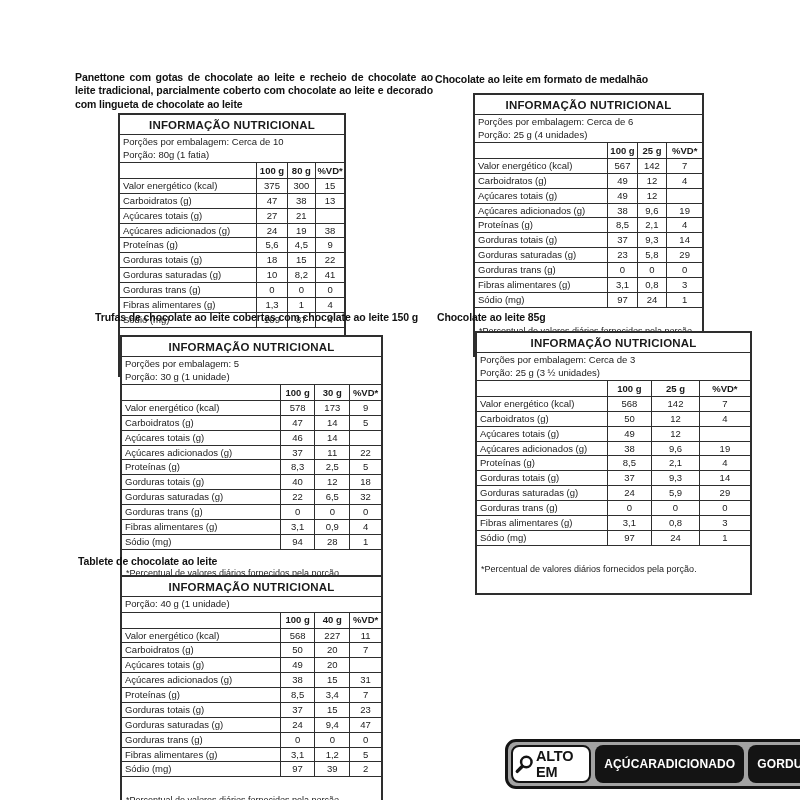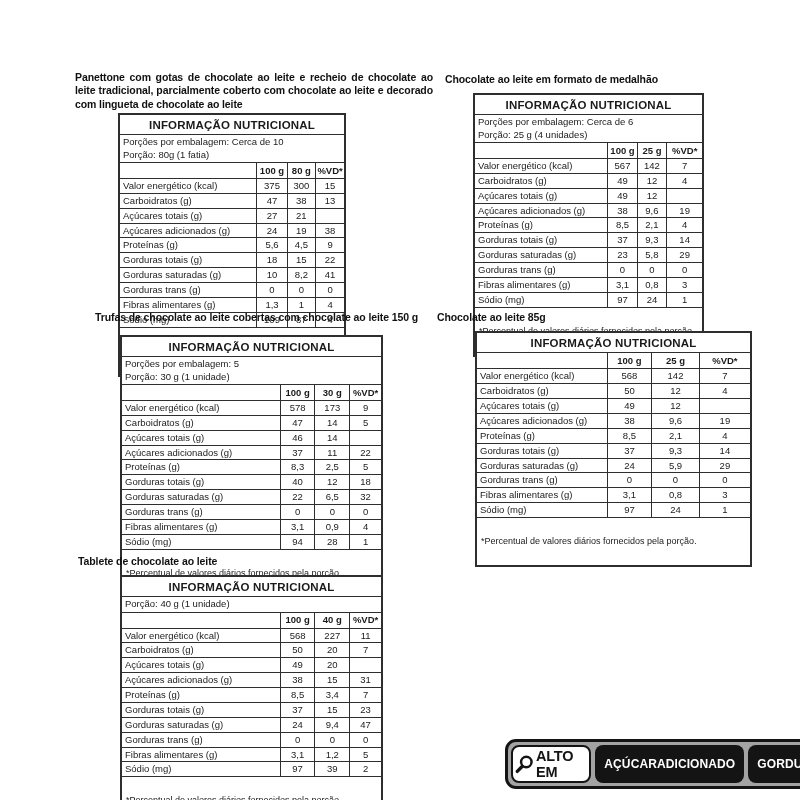--- a/index.html
+++ b/index.html
@@ -149,21 +149,21 @@
         <td class="num">4</td>
       </tr>
     </tbody>
   <tbody>
       <tr class="foot">
         <td colspan="4">*Percentual de valores diários fornecidos pela porção.</td>
       </tr>
     </tbody>
 </table>
 
-<p class="ptitle nw abs" style="left:445px;top:73px;">Chocolate ao leite em formato de medalhão</p>
+<p class="ptitle nw abs" style="left:435px;top:73px;">Chocolate ao leite em formato de medalhão</p>
 <table class="nutri t2 abs" style="left:473px;top:93px;">
   <colgroup>
       <col class="c0">
       <col class="c1">
       <col class="c2">
       <col class="c3">
     </colgroup>
   <tbody>
     <tr>
         <th colspan="4" class="hdr">INFORMAÇÃO NUTRICIONAL</th>
@@ -348,20 +348,26 @@
 <table class="nutri t4 abs" style="left:475px;top:331px;">
   <colgroup>
       <col class="c0">
       <col class="c1">
       <col class="c2">
       <col class="c3">
     </colgroup>
   <tbody>
     <tr>
         <th colspan="4" class="hdr">INFORMAÇÃO NUTRICIONAL</th>
+      </tr>
+    <tr>
+        <td colspan="4" class="serv">
+          <div>Porções por embalagem: Cerca de 3</div>
+          <div>Porção: 25 g (3 ½ unidades)</div>
+        </td>
       </tr>
     <tr class="colh">
       <td></td>
       <th>100 g</th>
       <th>25 g</th>
       <th>%VD*</th>
     </tr>
   </tbody>
   <tbody>
       <tr>

